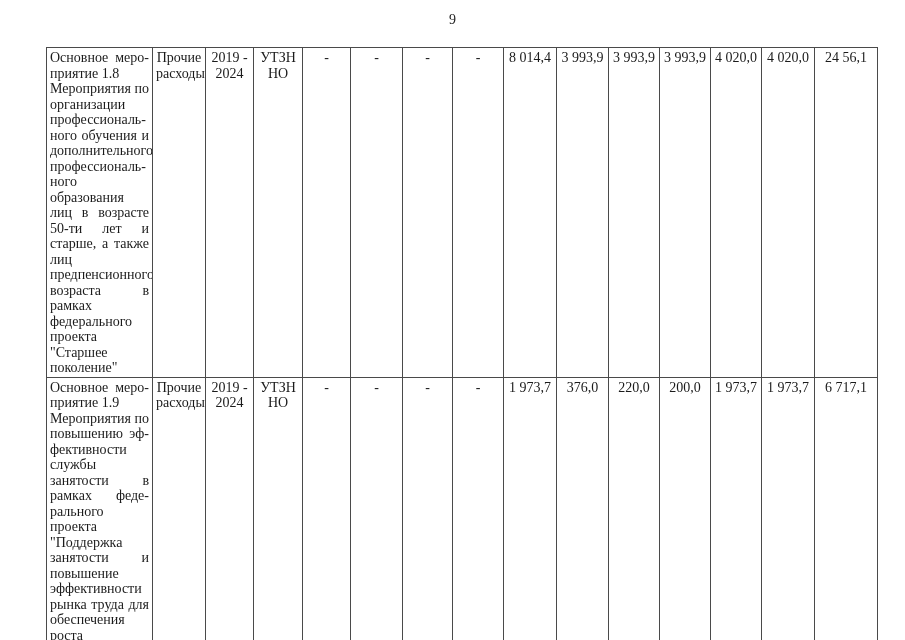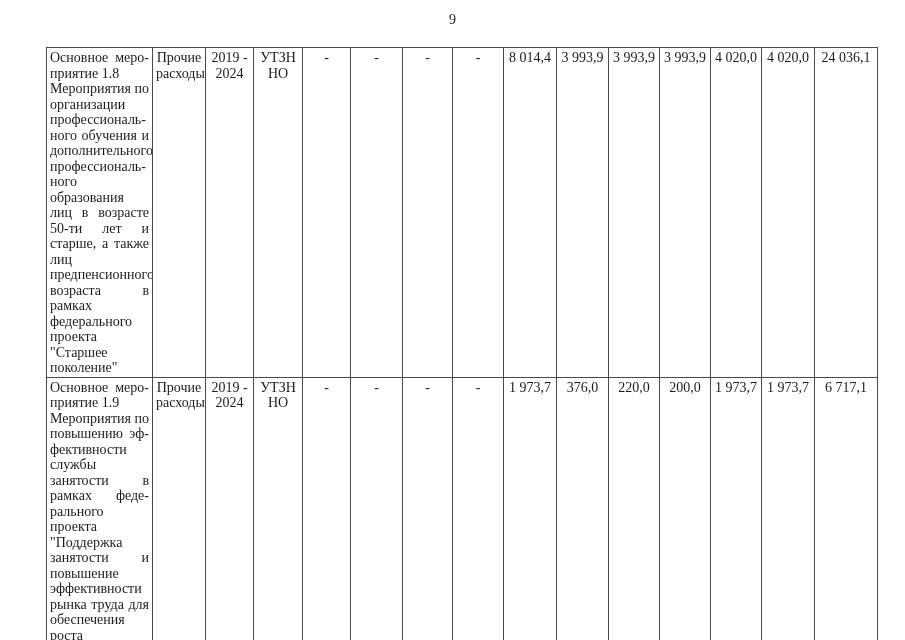--- a/index.html
+++ b/index.html
@@ -102,21 +102,21 @@
       <td class="cell-num">-</td>
       <td class="cell-num">-</td>
       <td class="cell-num">-</td>
       <td class="cell-num">-</td>
       <td class="cell-num">8 014,4</td>
       <td class="cell-num">3 993,9</td>
       <td class="cell-num">3 993,9</td>
       <td class="cell-num">3 993,9</td>
       <td class="cell-num">4 020,0</td>
       <td class="cell-num">4 020,0</td>
-      <td class="cell-num">24 036,1</td>
+      <td class="cell-num">24 56,1</td>
     </tr>
 
     <tr style="height:236px">
       <td class="cell-title">Основное меро­приятие 1.9
 Мероприятия по повышению эф­фективности службы занятости в рамках феде­рального проекта "Поддержка заня­тости и повыше­ние эффективно­сти рынка труда для обеспечения роста производи­тельности труда"</td>
       <td class="cell-center">Прочие
 расходы</td>
       <td class="cell-center">2019 -
 2024</td>
       <td class="cell-center">УТЗН

